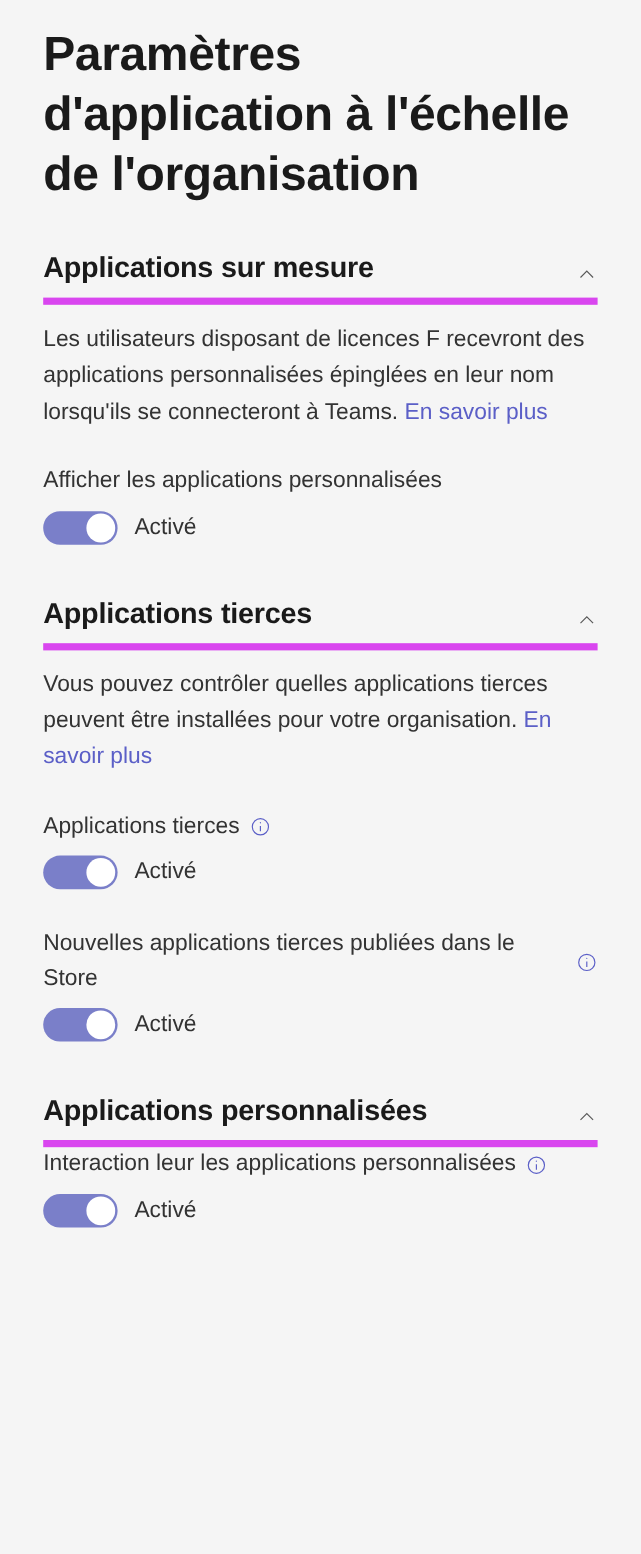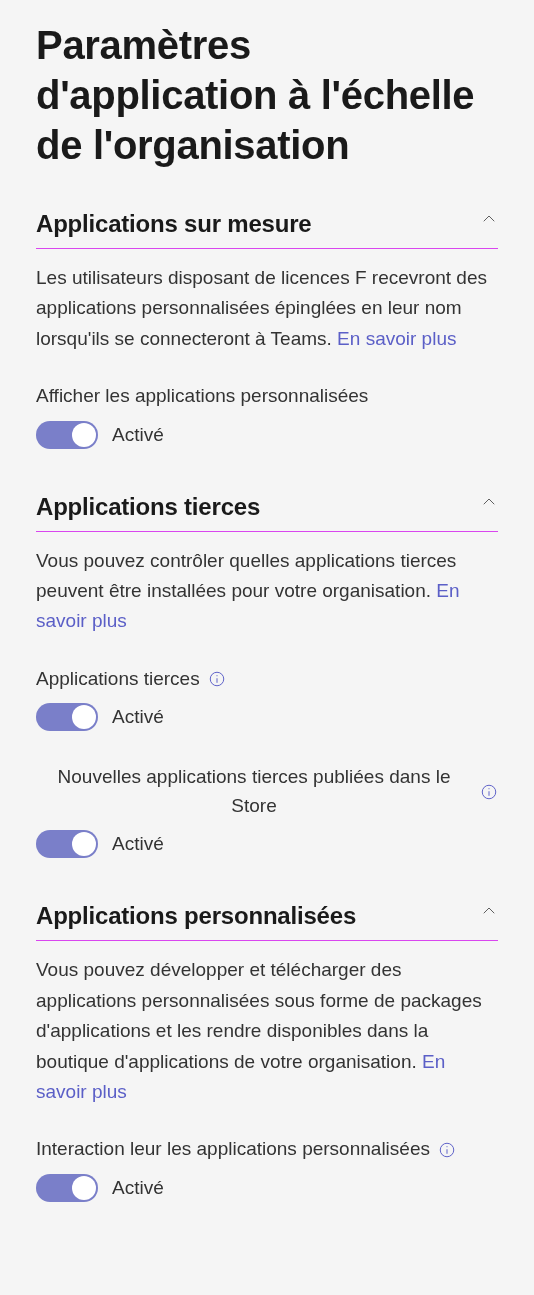--- a/index.html
+++ b/index.html
@@ -21,23 +21,23 @@
       color: #1a1a1a;
       letter-spacing: -0.3px;
       margin-bottom: 40px;
     }
     .section {
       margin-bottom: 44px;
     }
     .section-header {
       display: flex;
       justify-content: space-between;
-      align-items: flex-start;
+      align-items: flex-end;
       padding-bottom: 10px;
-      border-bottom: 1px solid #d946ef;
+      border-bottom: 6px solid #d946ef;
       cursor: pointer;
     }
     .section-title {
       font-size: 24px;
       font-weight: 700;
       color: #1a1a1a;
       letter-spacing: -0.2px;
     }
     .chevron {
       width: 18px;
@@ -58,21 +58,20 @@
       margin-top: 14px;
       margin-bottom: 28px;
     }
     .link {
       color: #5b5fc7;
       text-decoration: none;
       cursor: pointer;
     }
     .setting {
       margin-bottom: 32px;
-      text-align: center;
     }
     .setting:last-child {
       margin-bottom: 0;
     }
     .setting-label {
       font-size: 19px;
       color: #333;
       display: flex;
       align-items: center;
       gap: 8px;
@@ -204,23 +203,20 @@
 
 <div class="section">
   <div class="section-header">
     <h2 class="section-title">Applications personnalisées</h2>
     <span class="chevron">
       <svg viewBox="0 0 24 24">
           <path d="M5 15 L12 8 L19 15"></path>
         </svg>
     </span>
   </div>
-  <p class="section-desc">
-    <span>Vous pouvez développer et télécharger des applications personnalisées sous forme de packages d'applications et les rendre disponibles dans la boutique d'applications de votre organisation. </span><a class="link">En savoir plus</a>
-  </p>
   <div class="setting">
     <div class="setting-label">
       <span>Interaction leur les applications personnalisées</span>
       <span class="info-icon">
         <svg viewBox="0 0 24 24">
             <circle cx="12" cy="12" r="9"></circle>
             <line x1="12" y1="11" x2="12" y2="17"></line>
             <circle cx="12" cy="7.5" r="0.7" fill="#5b5fc7" stroke="none"></circle>
           </svg>
       </span>

